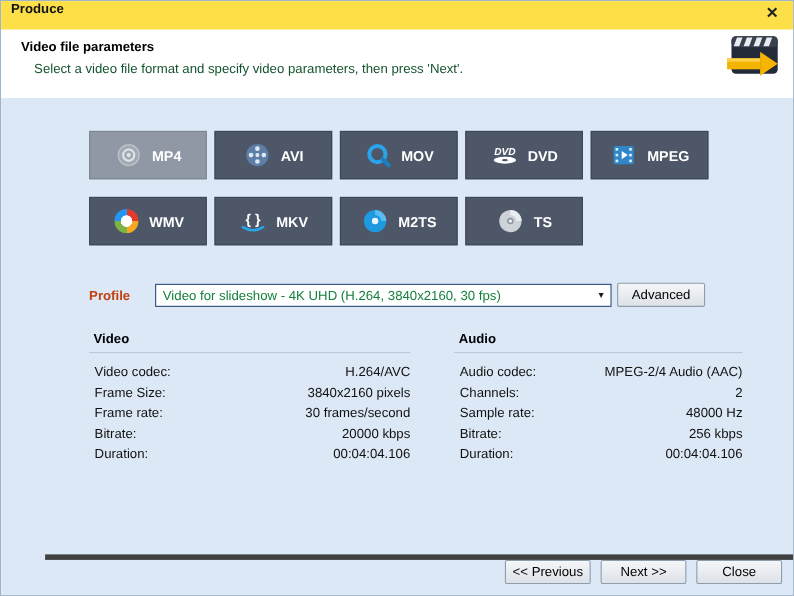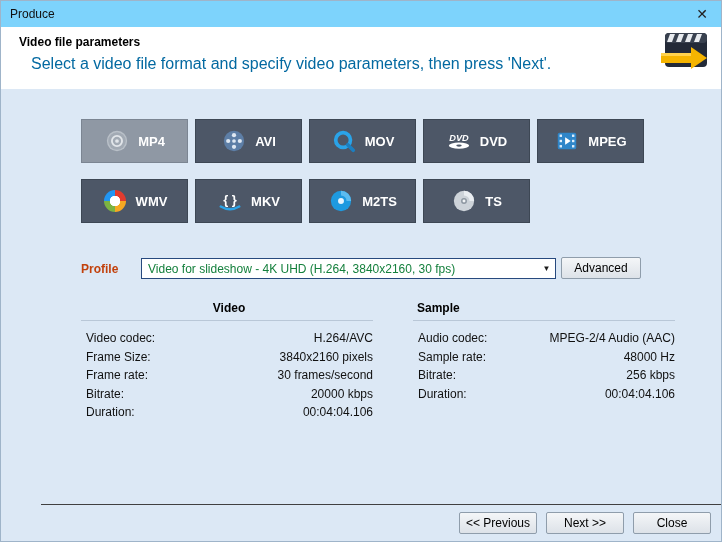--- a/index.html
+++ b/index.html
@@ -5,31 +5,31 @@
   * { box-sizing: border-box; }
   html,body { margin:0; padding:0; background:#f0f0f0; }
   .window{
     position:relative; width:722px; height:542px;
     font-family:"Liberation Sans",sans-serif;
     background:#ffffff; border:1px solid #9fb4c9; overflow:hidden;
   }
   
   .titlebar{
     position:absolute; top:0; left:0; right:0; height:26px;
-    background:#7dd3fc; display:flex; align-items:center; padding:0 9px;
+    background:#fde047; display:flex; align-items:flex-start; padding:0 9px;font-weight:bold;
   }
   .titlebar .title{ font-size:12px; color:#111; }
   .titlebar .close{
     margin-left:auto; font-size:14px; color:#222; width:20px; text-align:center;
     cursor:pointer; line-height:20px;
   }
   
   .header{ position:absolute; top:26px; left:0; right:0; height:62px; background:#ffffff; }
   .h-title{ position:absolute; left:18px; top:8px; font-size:12px; font-weight:bold; color:#000; }
-  .h-sub{ position:absolute; left:30px; top:28px; font-size:16px; color:#0369a1; }
+  .h-sub{ position:absolute; left:30px; top:28px; font-size:12px; color:#14532d; }
   .header-icon{ position:absolute; right:10px; top:2px; width:52px; height:46px; }
   
   .panel{ position:absolute; top:88px; left:0; right:0; bottom:0; background:#dce8f5; }
   
   .format-grid{
     position:absolute; left:80px; top:30px;
     display:grid; grid-template-columns:repeat(5,107px); grid-auto-rows:44px;
     column-gap:7px; row-gap:16px;
   }
   .fmt{
@@ -56,35 +56,35 @@
   .combo-text{ font-size:12px; color:#15803d; white-space:nowrap; overflow:hidden; }
   .combo-arrow{ margin-left:auto; width:17px; text-align:center; font-size:8px; color:#1a1a1a; align-self:center; }
   .btn{
     font-family:inherit; font-size:12px; color:#000;
     background:linear-gradient(#f4f6f8,#dde2e8); border:1px solid #8f9dab; border-radius:2px;
     height:22px; cursor:pointer;
   }
   .adv{ position:absolute; left:560px; top:168px; width:80px; }
   
   .col{ position:absolute; top:212px; }
-  .video-col{ left:80px; width:292px;text-align:center; }
+  .video-col{ left:80px; width:292px; }
   .audio-col{ left:412px; width:262px; }
   .sec-h{
     font-size:12px; font-weight:bold; color:#000; padding:0 0 5px 4px;
     border-bottom:1px solid #b9c7d7; margin-bottom:8px;
   }
   .inforow{
     display:flex; justify-content:space-between;
     font-size:12px; color:#111; line-height:18.5px; padding:0 0 0 5px;gap:36px;
   }
   
   .footer{
     position:absolute; left:0; right:0; bottom:0; height:37px;
-    background:#dce8f5; border-top:1px solid #404040;
-    display:flex; align-items:center; justify-content:flex-end; gap:9px; padding-right:10px;margin-left:40px;
+    background:#dce8f5; border-top:5px solid #404040;
+    display:flex; justify-content:flex-end; gap:9px; padding-right:10px;margin-left:40px;
   }
   .footer .btn{ min-width:78px; }
 </style>
 </head>
 <body>
 
 <div class="window">
 
   <div class="titlebar">
     <span class="title">Produce</span>
@@ -252,24 +252,28 @@
         <span>Bitrate:</span>
         <span>20000 kbps</span>
       </div>
       <div class="inforow">
         <span>Duration:</span>
         <span>00:04:04.106</span>
       </div>
     </div>
 
     <div class="col audio-col">
-      <div class="sec-h">Sample</div>
+      <div class="sec-h">Audio</div>
       <div class="inforow">
         <span>Audio codec:</span>
         <span>MPEG-2/4 Audio (AAC)</span>
+      </div>
+      <div class="inforow">
+        <span>Channels:</span>
+        <span>2</span>
       </div>
       <div class="inforow">
         <span>Sample rate:</span>
         <span>48000 Hz</span>
       </div>
       <div class="inforow">
         <span>Bitrate:</span>
         <span>256 kbps</span>
       </div>
       <div class="inforow">

